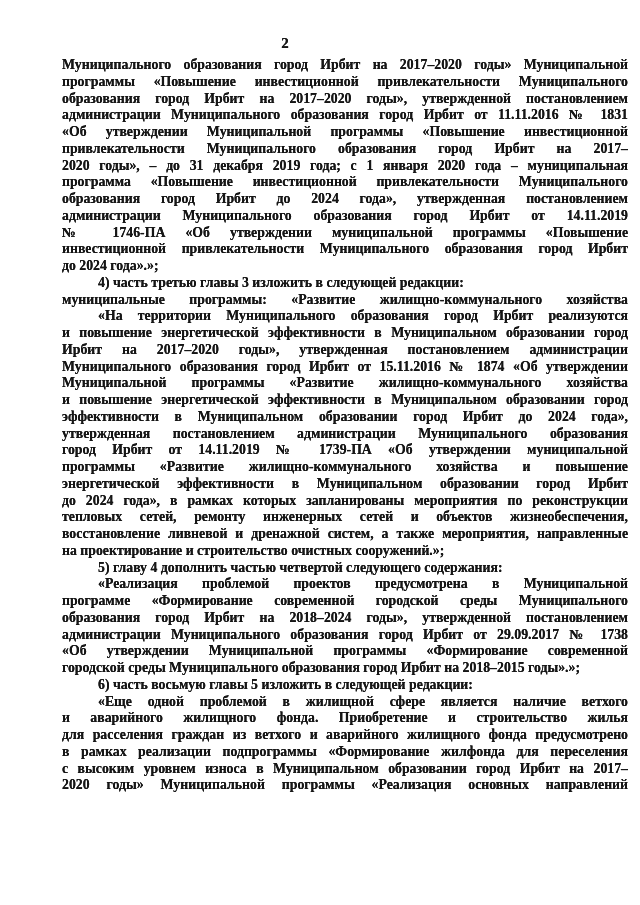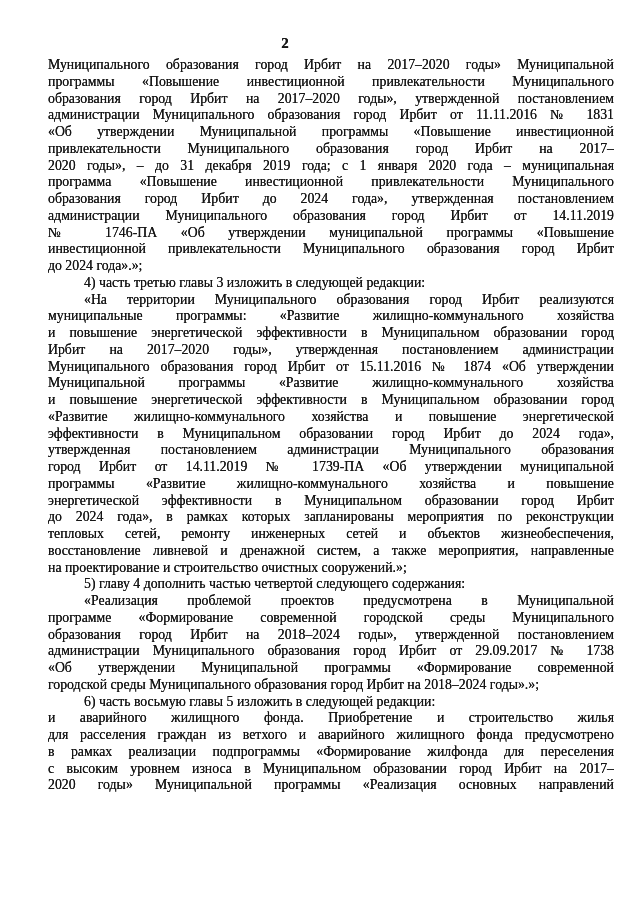--- a/index.html
+++ b/index.html
@@ -22,24 +22,24 @@
   .page-number {
     width: 570px;
     text-align: center;
     font-size: 15px;
     line-height: 20px;
     font-weight: 600;
     text-shadow: 0 0 0.3px currentColor;
   }
   .doc-body {
     margin-top: 4px;
-    margin-left: 48px;
+    margin-left: 62px;
     width: 566px;
     font-size: 13.8px;
-    font-weight: 400;
+    font-weight: 700;
     text-shadow: 0 0 0.3px currentColor;
   }
   .para { margin: 0; padding: 0; }
   .line {
     line-height: 16.75px;
     text-align: justify;
     text-align-last: justify;
     white-space: normal;
   }
   .line.lastline {
@@ -66,53 +66,53 @@
         <div class="line">образования город Ирбит до 2024 года», утвержденная постановлением</div>
         <div class="line">администрации Муниципального образования город Ирбит от 14.11.2019</div>
         <div class="line">№ 1746-ПА «Об утверждении муниципальной программы «Повышение</div>
         <div class="line">инвестиционной привлекательности Муниципального образования город Ирбит</div>
         <div class="line lastline">до 2024 года».»;</div>
       </div>
       <div class="para">
         <div class="line indent lastline">4) часть третью главы 3 изложить в следующей редакции:</div>
       </div>
       <div class="para">
+        <div class="line">муниципальные программы: «Развитие жилищно-коммунального хозяйства</div>
         <div class="line indent">«На территории Муниципального образования город Ирбит реализуются</div>
-        <div class="line">муниципальные программы: «Развитие жилищно-коммунального хозяйства</div>
         <div class="line">и повышение энергетической эффективности в Муниципальном образовании город</div>
         <div class="line">Ирбит на 2017–2020 годы», утвержденная постановлением администрации</div>
         <div class="line">Муниципального образования город Ирбит от 15.11.2016 № 1874 «Об утверждении</div>
         <div class="line">Муниципальной программы «Развитие жилищно-коммунального хозяйства</div>
         <div class="line">и повышение энергетической эффективности в Муниципальном образовании город</div>
-        <div class="line">«Развитие жилищно-коммунального хозяйства и повышение энергетической</div>
         <div class="line">эффективности в Муниципальном образовании город Ирбит до 2024 года»,</div>
         <div class="line">утвержденная постановлением администрации Муниципального образования</div>
         <div class="line">город Ирбит от 14.11.2019 № 1739-ПА «Об утверждении муниципальной</div>
         <div class="line">программы «Развитие жилищно-коммунального хозяйства и повышение</div>
         <div class="line">энергетической эффективности в Муниципальном образовании город Ирбит</div>
         <div class="line">до 2024 года», в рамках которых запланированы мероприятия по реконструкции</div>
         <div class="line">тепловых сетей, ремонту инженерных сетей и объектов жизнеобеспечения,</div>
         <div class="line">восстановление ливневой и дренажной систем, а также мероприятия, направленные</div>
         <div class="line lastline">на проектирование и строительство очистных сооружений.»;</div>
       </div>
       <div class="para">
         <div class="line indent lastline">5) главу 4 дополнить частью четвертой следующего содержания:</div>
       </div>
       <div class="para">
         <div class="line indent">«Реализация проблемой проектов предусмотрена в Муниципальной</div>
         <div class="line">программе «Формирование современной городской среды Муниципального</div>
         <div class="line">образования город Ирбит на 2018–2024 годы», утвержденной постановлением</div>
         <div class="line">администрации Муниципального образования город Ирбит от 29.09.2017 № 1738</div>
         <div class="line">«Об утверждении Муниципальной программы «Формирование современной</div>
-        <div class="line lastline">городской среды Муниципального образования город Ирбит на 2018–2024 годы».»;</div>
+        <div class="line lastline">городской среды Муниципального образования город Ирбит на 2018–2015 годы».»;</div>
       </div>
       <div class="para">
         <div class="line indent lastline">6) часть восьмую главы 5 изложить в следующей редакции:</div>
       </div>
       <div class="para">
+        <div class="line indent">«Еще одной проблемой в жилищной сфере является наличие ветхого</div>
         <div class="line">и аварийного жилищного фонда. Приобретение и строительство жилья</div>
         <div class="line">для расселения граждан из ветхого и аварийного жилищного фонда предусмотрено</div>
         <div class="line">в рамках реализации подпрограммы «Формирование жилфонда для переселения</div>
         <div class="line">с высоким уровнем износа в Муниципальном образовании город Ирбит на 2017–</div>
         <div class="line">2020 годы» Муниципальной программы «Реализация основных направлений</div>
       </div>
     </div>
 </div>
 
 </body></html>

